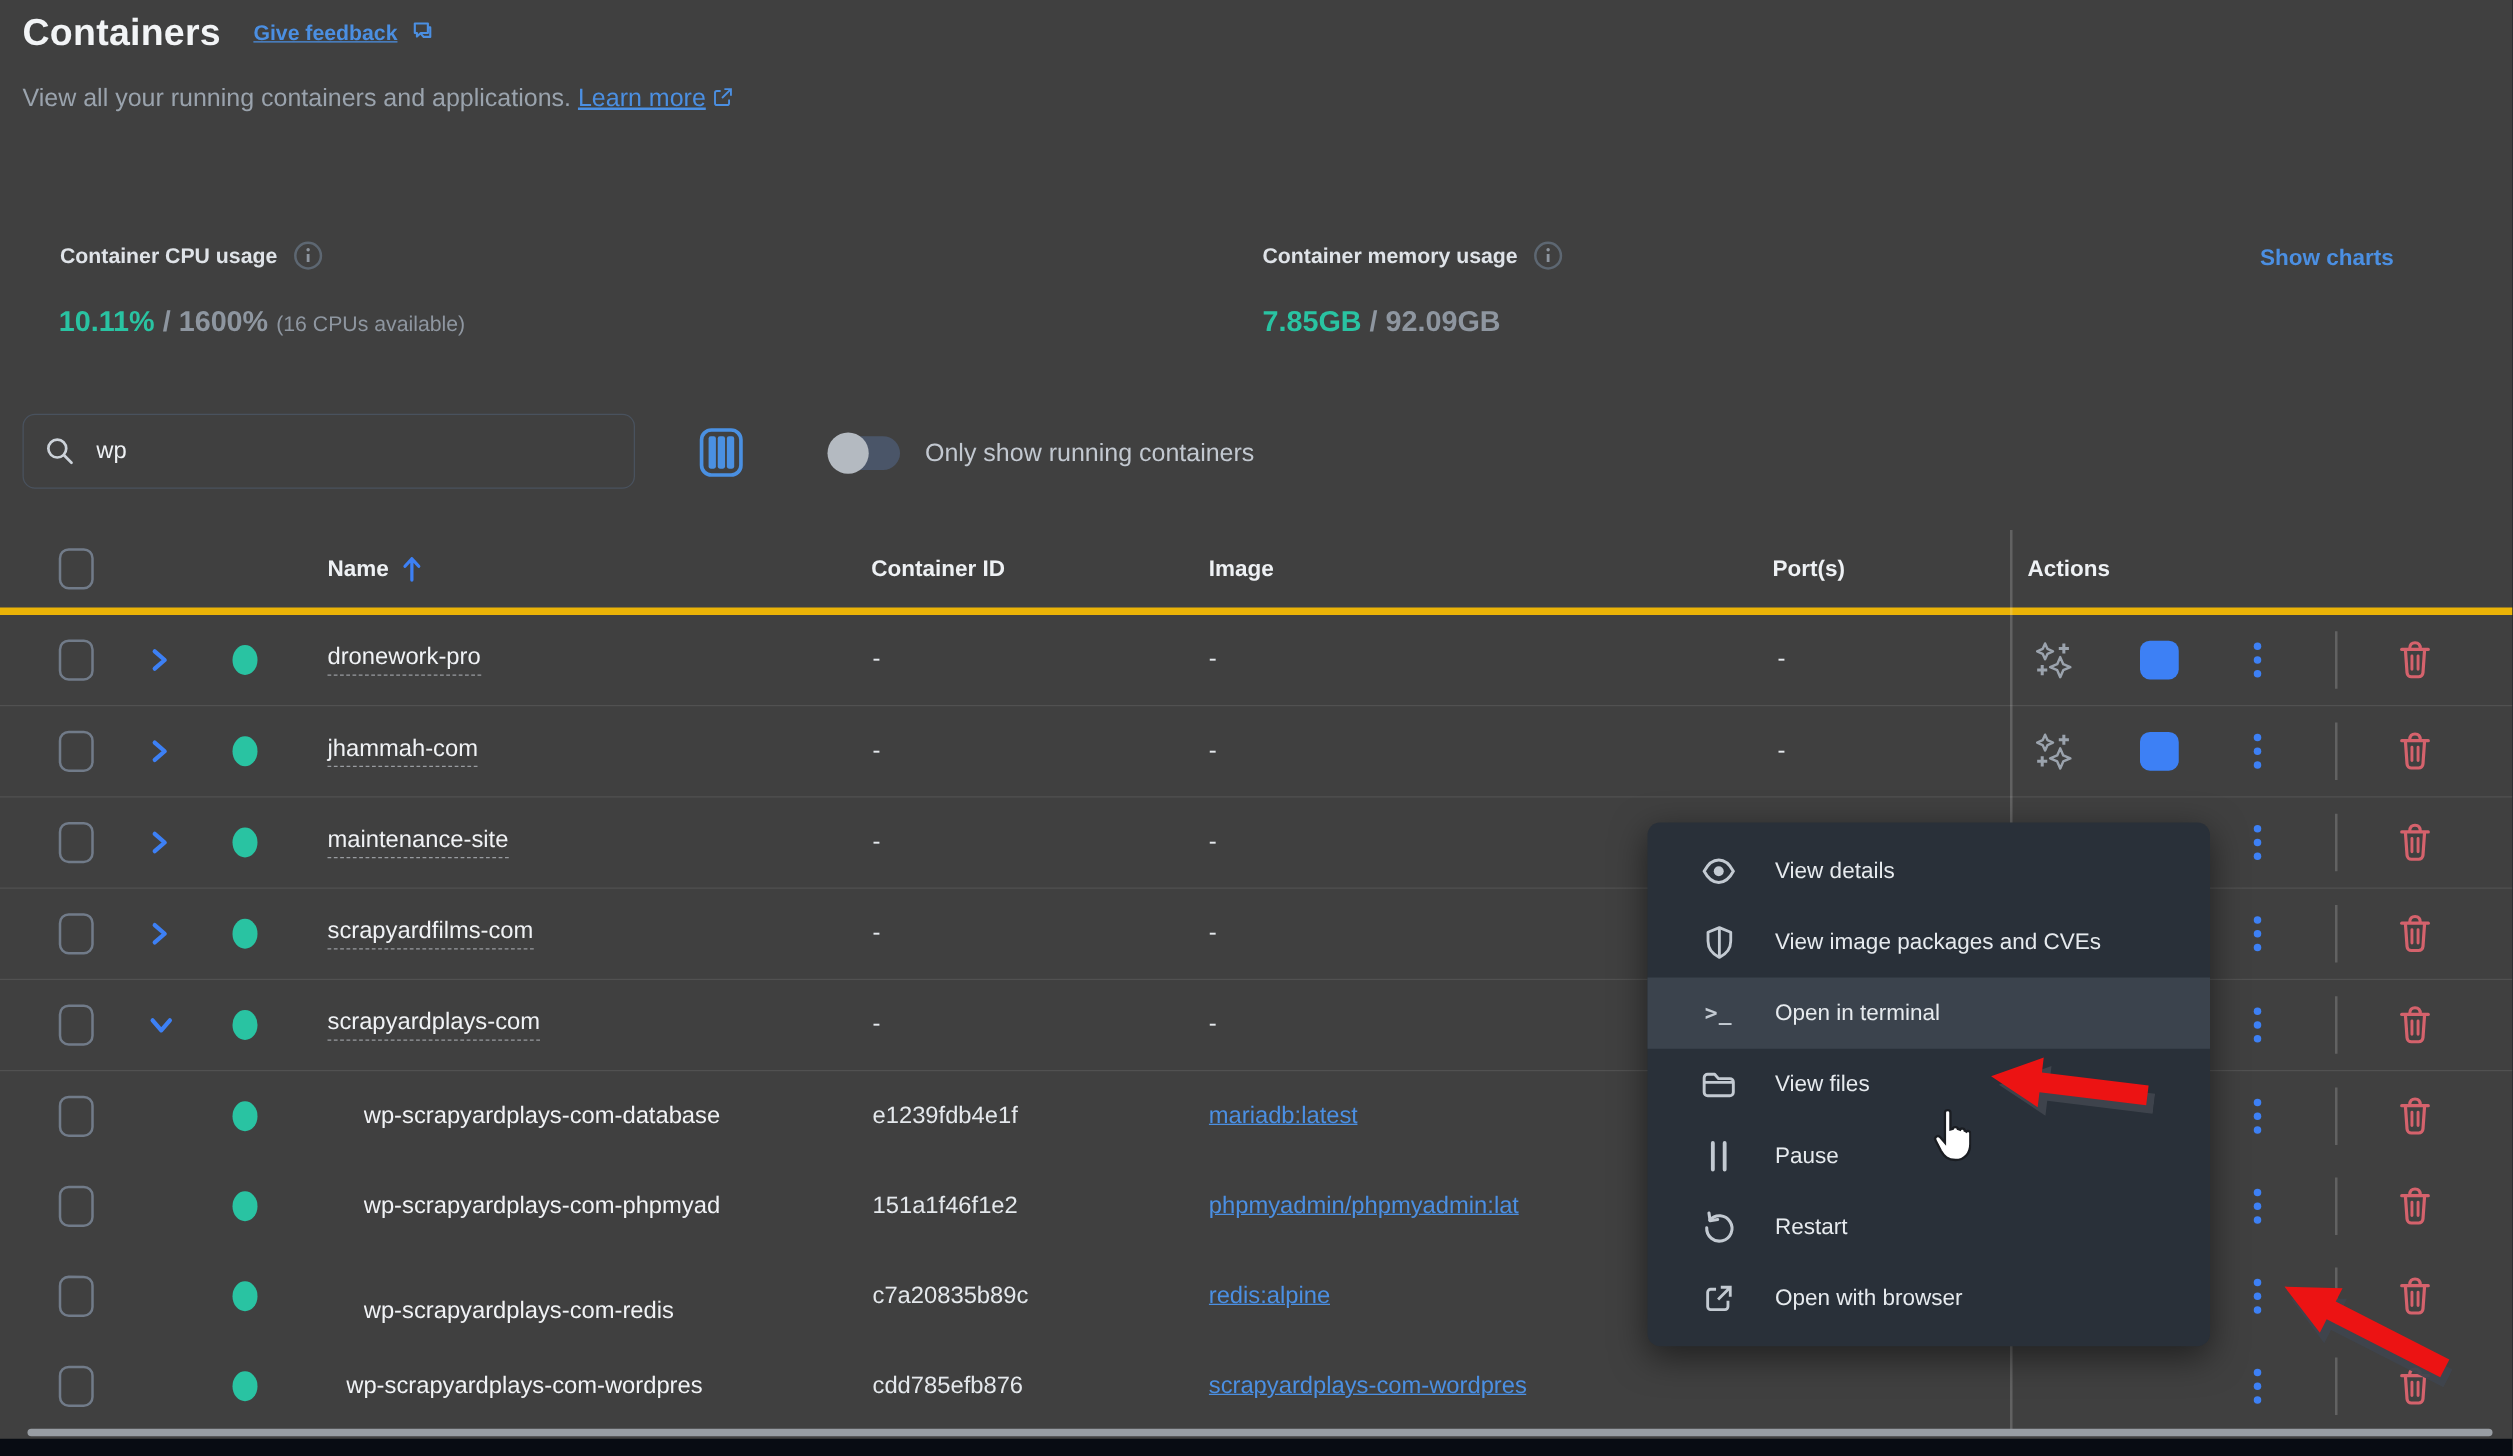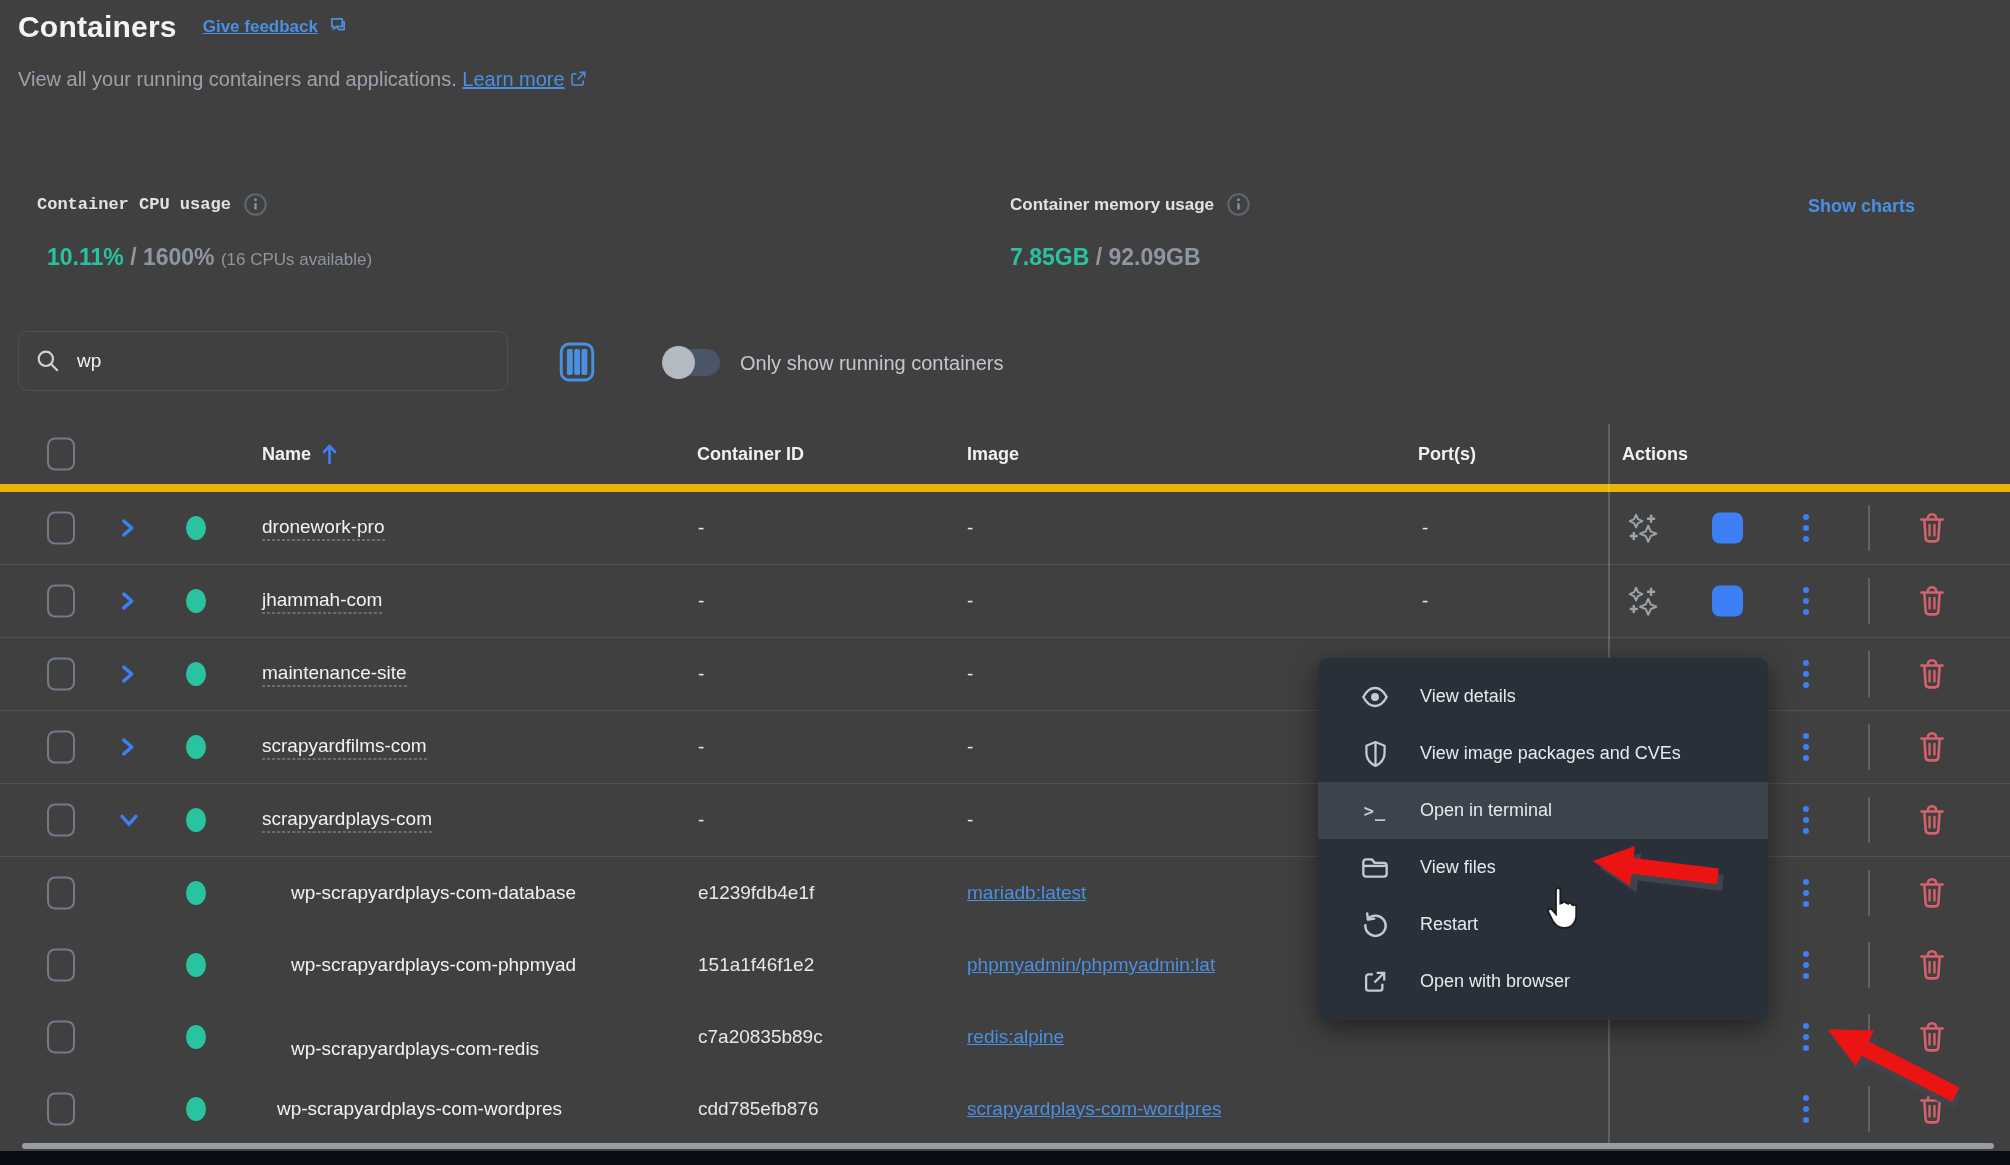--- a/index.html
+++ b/index.html
@@ -24,21 +24,21 @@
 
   
   .search-box { position:absolute; left:18px; top:331px; width:490px; height:60px; border:1.5px solid #49525e; border-radius:10px; display:flex; align-items:center; padding:0 16px; gap:16px; background:transparent; }
   .search-box input { background:transparent; border:none; outline:none; color:#eef1f4; font-size:19px; font-family:"Liberation Sans",sans-serif; width:100%; }
   .columns-btn { position:absolute; left:556px; top:340px; width:42px; height:44px; display:flex; align-items:center; justify-content:center; cursor:pointer; }
   .toggle { position:absolute; left:664px; top:349px; width:56px; height:27px; border-radius:14px; background:#4a5568; cursor:pointer; }
   .toggle .knob { position:absolute; left:-2px; top:-3px; width:33px; height:33px; border-radius:50%; background:#b4bac1; }
   .toggle-label { position:absolute; left:740px; top:352px; font-size:20px; color:#c2c8d0; }
 
   
-  .thead { position:absolute; left:0; top:424px; width:2010px; height:68px; border-bottom:8px solid #eab308; }
+  .thead { position:absolute; left:0; top:424px; width:2010px; height:68px; border-bottom:6px solid #eab308; }
   .th { position:absolute; top:50%; transform:translateY(-50%); font-size:18px; font-weight:bold; color:#eef1f4; }
   .th-name { display:flex; align-items:center; gap:10px; cursor:pointer; }
   .rows { position:absolute; left:0; top:492px; width:2010px; }
   .row { position:relative; width:2010px; }
   .row.bordered { border-bottom:1px solid rgba(255,255,255,.09); }
   .acell { position:absolute; top:50%; transform:translateY(-50%); }
   .cb { left:47px; width:28px; height:33px; border:2px solid #717b89; border-radius:8px; cursor:pointer; }
   .chev { left:119px; cursor:pointer; line-height:0; }
   .dot { left:186px; width:20px; height:24px; border-radius:50%; background:#29c3a2; }
   .nm { color:#f0f2f5; font-size:19px; text-decoration:none; border-bottom:1.5px dashed rgba(225,231,238,.55); padding-bottom:2px; cursor:pointer; white-space:nowrap; }
@@ -86,21 +86,21 @@
     </a>
   </div>
   <div class="subtitle">
     <span>View all your running containers and applications.</span>
     <a><span>Learn more</span><span class="ext-icon"><svg width="18" height="18" viewBox="0 0 24 24">
             <path d="M10 5 H6 a2 2 0 0 0 -2 2 v11 a2 2 0 0 0 2 2 h11 a2 2 0 0 0 2 -2 v-4" fill="none" stroke="#4b8fe2" stroke-width="2"></path>
             <path d="M14 3 h7 v7 M21 3 L11.5 12.5" fill="none" stroke="#4b8fe2" stroke-width="2"></path>
           </svg></span></a>
   </div>
 
-  <div class="stat-label" style="left:37px; top:192px;font-family:Liberation Mono, monospace;">
+  <div class="stat-label" style="left:48px; top:192px;">
     <span>Container CPU usage</span>
     <span style="line-height:0;"><svg width="25" height="25" viewBox="0 0 20 20">
           <circle cx="10" cy="10" r="8.2" fill="none" stroke="#5d6772" stroke-width="1.6"></circle>
           <line x1="10" y1="9" x2="10" y2="14" stroke="#8e96a0" stroke-width="1.8"></line>
           <circle cx="10" cy="6.2" r="1.1" fill="#8e96a0"></circle>
         </svg></span>
   </div>
   <div class="stat-value" style="left:47px; top:244px;">
     <span class="used">10.11%</span><span> / </span><span>1600%</span>
     <span class="note">(16 CPUs available)</span>
@@ -416,20 +416,28 @@
         <span class="mi-icon">
           <svg width="28" height="24" viewBox="0 0 24 20">
             <path d="M2 5 A2.4 2.4 0 0 1 4.4 2.6 H9.2 L11.8 5.6 H19.6 A2.4 2.4 0 0 1 22 8 V15 A2.4 2.4 0 0 1 19.6 17.4 H4.4 A2.4 2.4 0 0 1 2 15 Z" fill="none" stroke="#c3cad2" stroke-width="2" stroke-linejoin="round"></path>
             <path d="M2 8.2 H22" stroke="#c3cad2" stroke-width="2"></path>
           </svg>
         </span>
         <span class="mi-label">View files</span>
       </div>
       <div class="menu-item">
         <span class="mi-icon">
+          <svg width="22" height="26" viewBox="0 0 18 22">
+            <path d="M5 2 V20 M13 2 V20" stroke="#c3cad2" stroke-width="2.6" stroke-linecap="round"></path>
+          </svg>
+        </span>
+        <span class="mi-label">Pause</span>
+      </div>
+      <div class="menu-item">
+        <span class="mi-icon">
           <svg width="27" height="27" viewBox="0 0 24 24">
             <path d="M5.2 7.2 A9 9 0 1 1 3 12.6" fill="none" stroke="#c3cad2" stroke-width="2.2" stroke-linecap="round"></path>
             <path d="M4.6 2.2 L5.4 7.6 L10.8 6.8" fill="none" stroke="#c3cad2" stroke-width="2.2" stroke-linecap="round" stroke-linejoin="round"></path>
           </svg>
         </span>
         <span class="mi-label">Restart</span>
       </div>
       <div class="menu-item">
         <span class="mi-icon">
           <svg width="26" height="26" viewBox="0 0 24 24">

